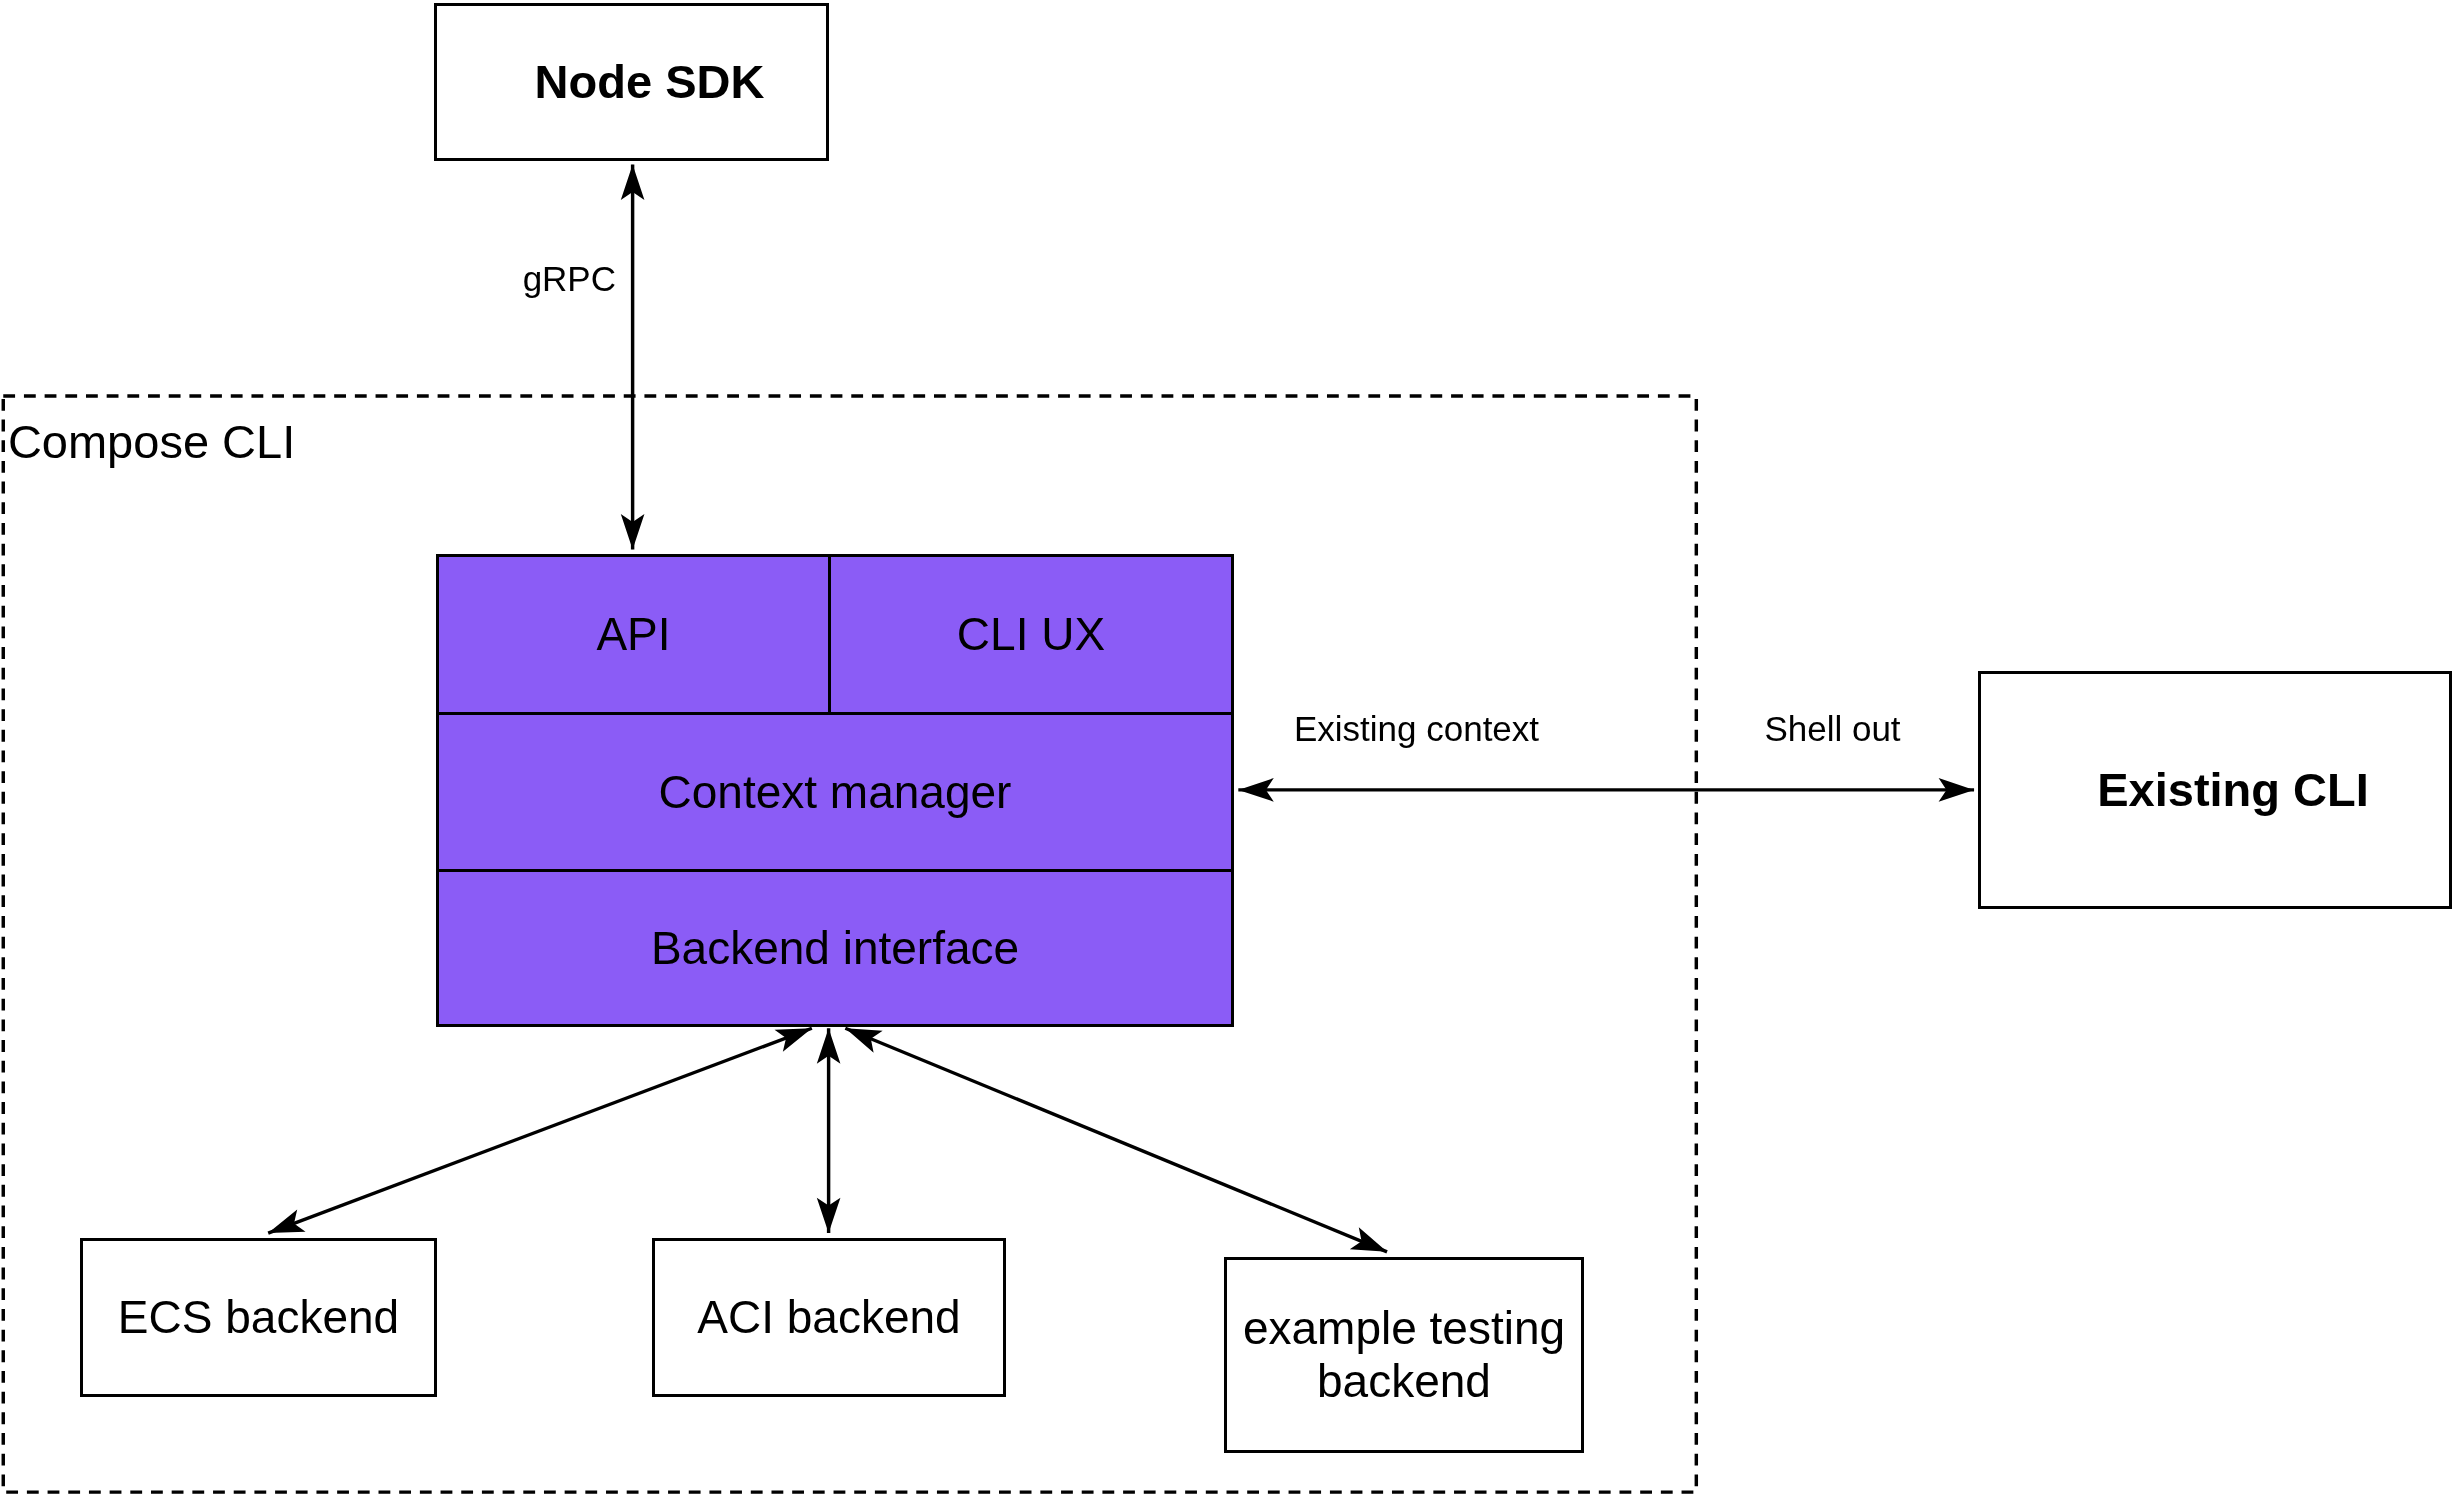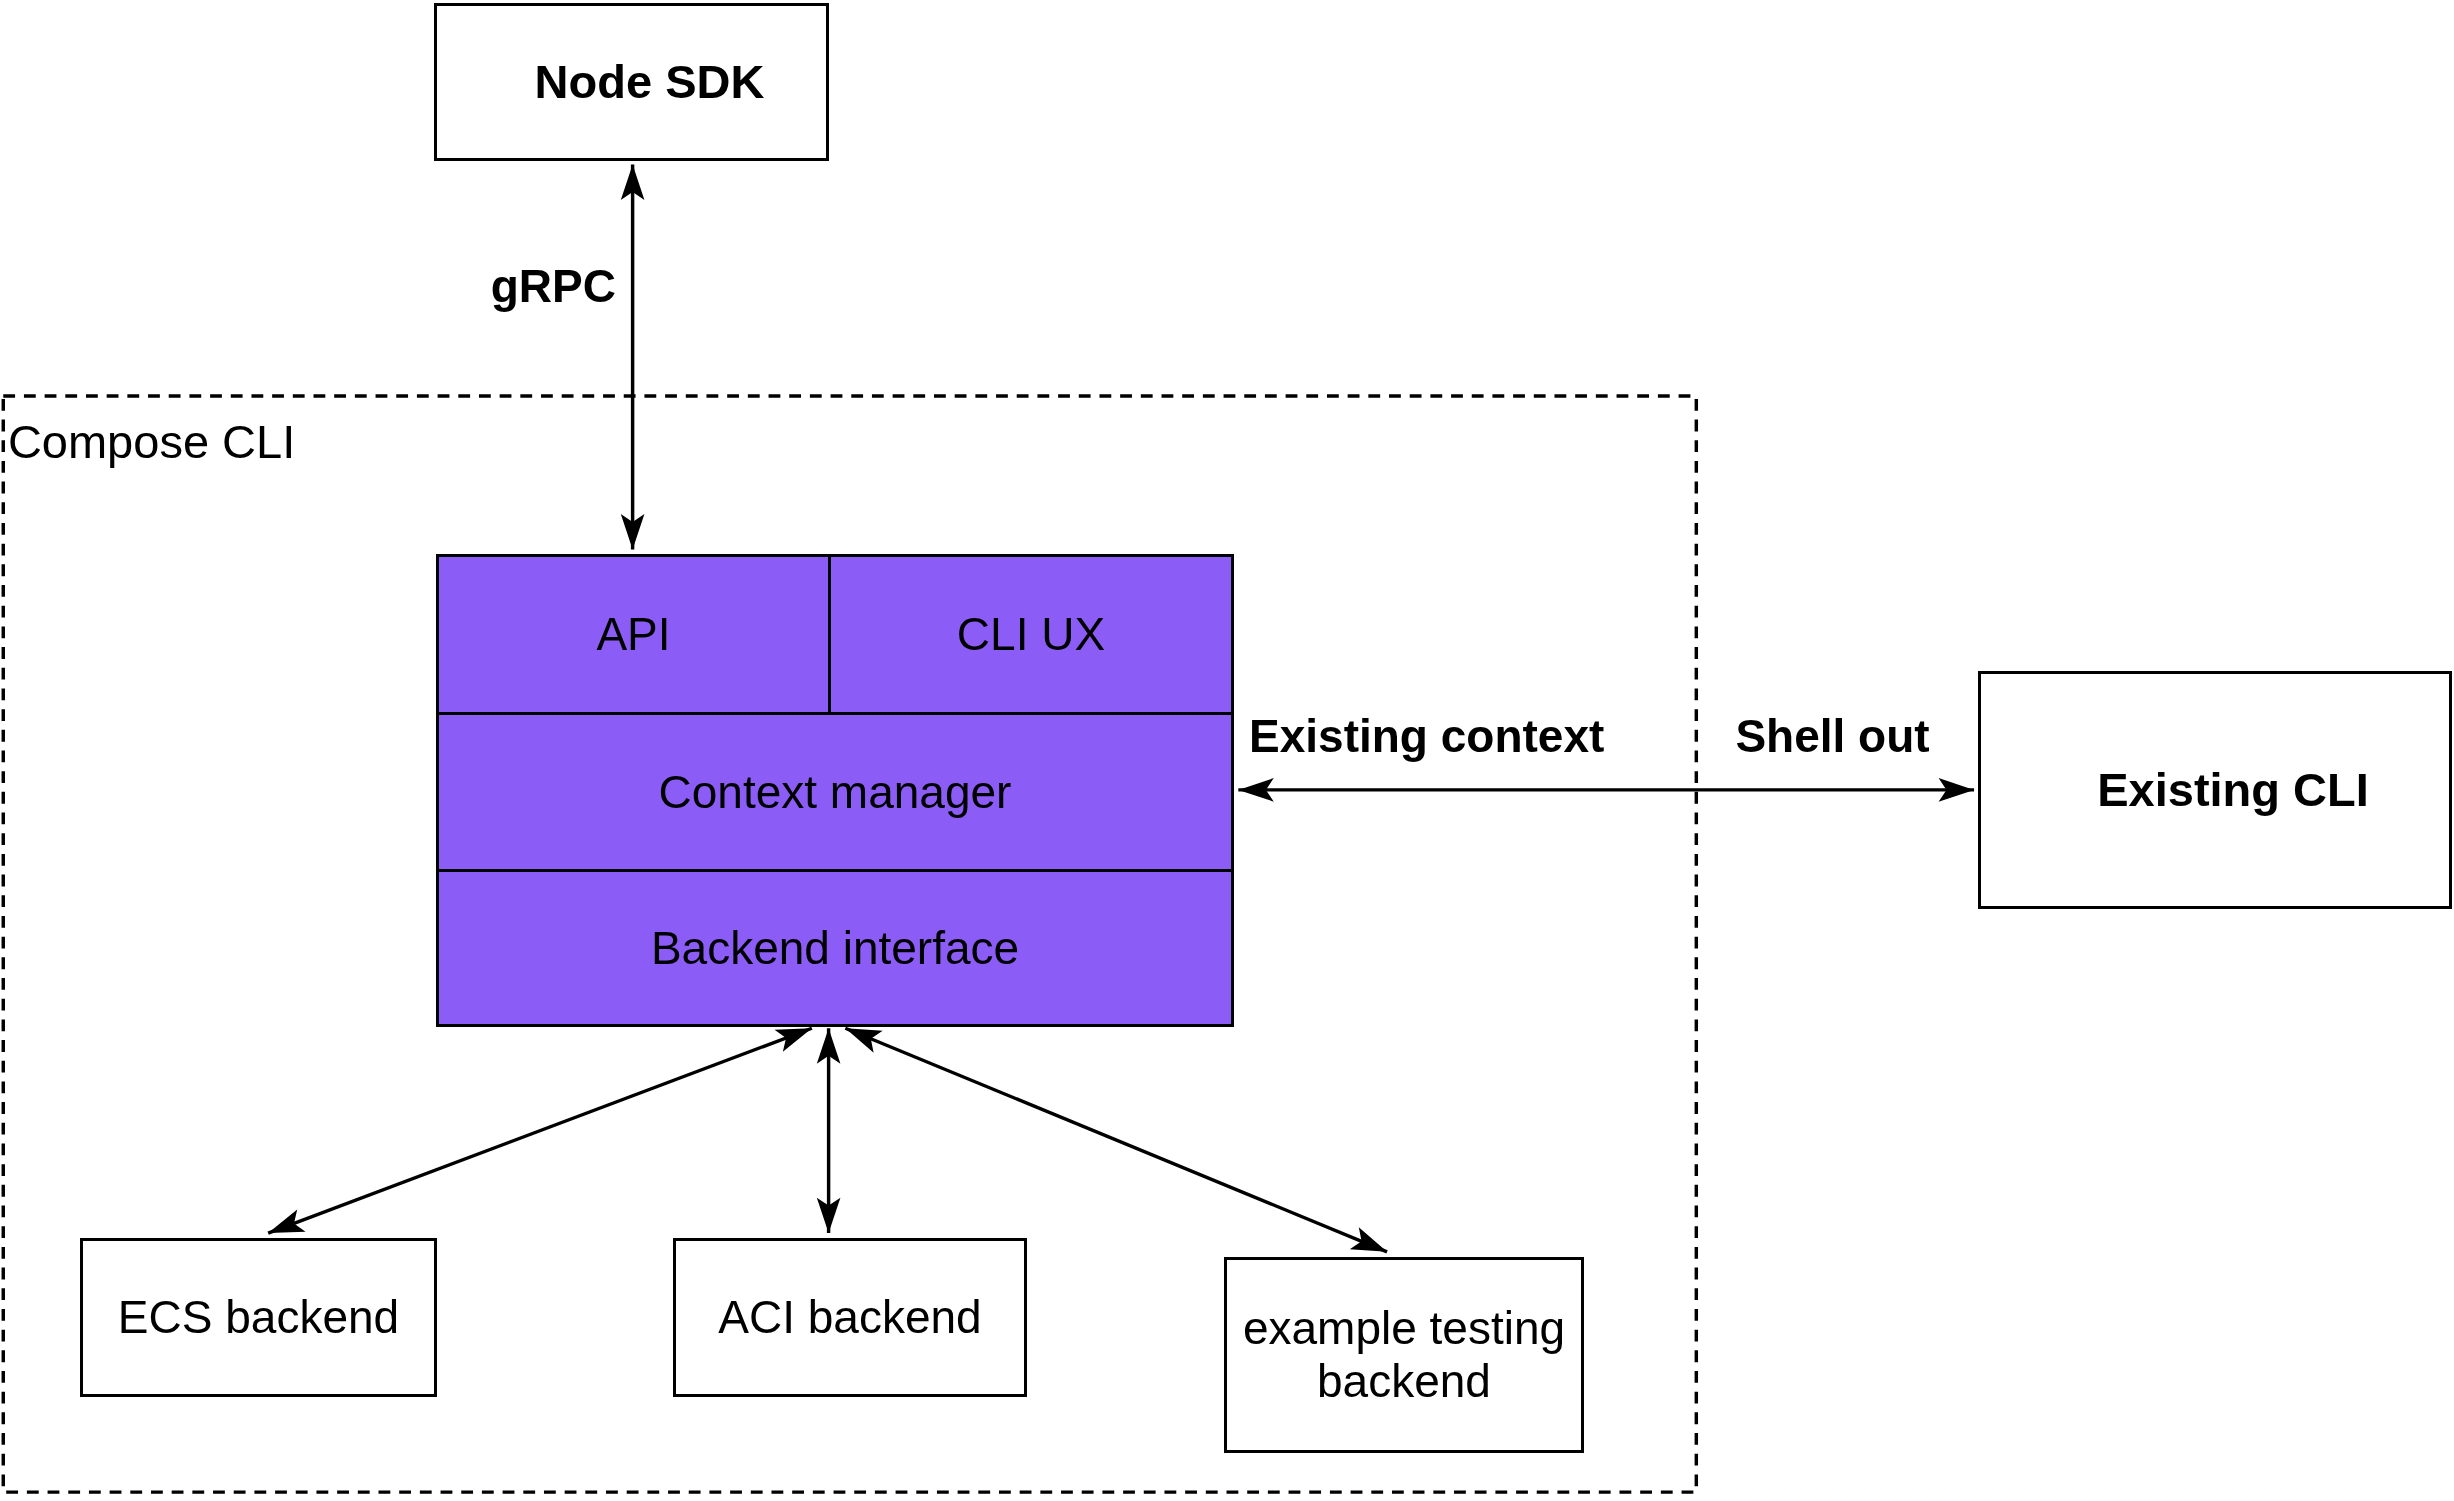--- a/index.html
+++ b/index.html
@@ -44,21 +44,21 @@
     text-align: center;
     font-size: 46px;
     color: #000000;
     line-height: 1.15;
   }
   .node.bold { font-weight: bold; font-size: 47px; padding-left: 36px; }
 
   .node-sdk        { left: 434px;  top: 3px;    width: 395px; height: 158px; }
   .existing-cli    { left: 1978px; top: 671px;  width: 474px; height: 238px; }
   .ecs-backend     { left: 80px;   top: 1238px; width: 357px; height: 159px; }
-  .aci-backend     { left: 652px;  top: 1238px; width: 354px; height: 159px; margin-left: 21px; }
+  .aci-backend     { left: 652px;  top: 1238px; width: 354px; height: 159px; }
   .example-backend { left: 1224px; top: 1257px; width: 360px; height: 196px; }
 
   .stack {
     position: absolute;
     left: 436px; top: 554px;
     width: 798px; height: 473px;
     box-sizing: border-box;
     border: 3.9px solid #000000;
     background: #8b5cf6;
     display: flex;
@@ -74,24 +74,23 @@
     justify-content: center;
     font-size: 46px;
     color: #000000;
   }
   .cell-api   { flex: 0 0 389px; border-right: 3.9px solid #000000; }
   .cell-cliux { flex: 1 1 auto; }
   .cell-wide  { flex: 1 1 auto; }
 
   .edge-label {
     position: absolute;
-    font-size: 46px;
+    font-size: 35px;
     color: #000000;
     white-space: nowrap;
-    font-weight: bold;
   }
   .grpc-label             { left: 419px;  top: 259px; width: 197px; text-align: right; }
   .existing-context-label { left: 1249px; top: 709px; width: 335px; text-align: center; }
   .shell-out-label        { left: 1734px; top: 709px; width: 197px; text-align: center; }
   .compose-cli-label      { left: 7.9px;    top: 414px; font-weight: normal; font-size: 47px; }
   .two-line span { display: block; }
 </style>
 </head>
 <body>
 

